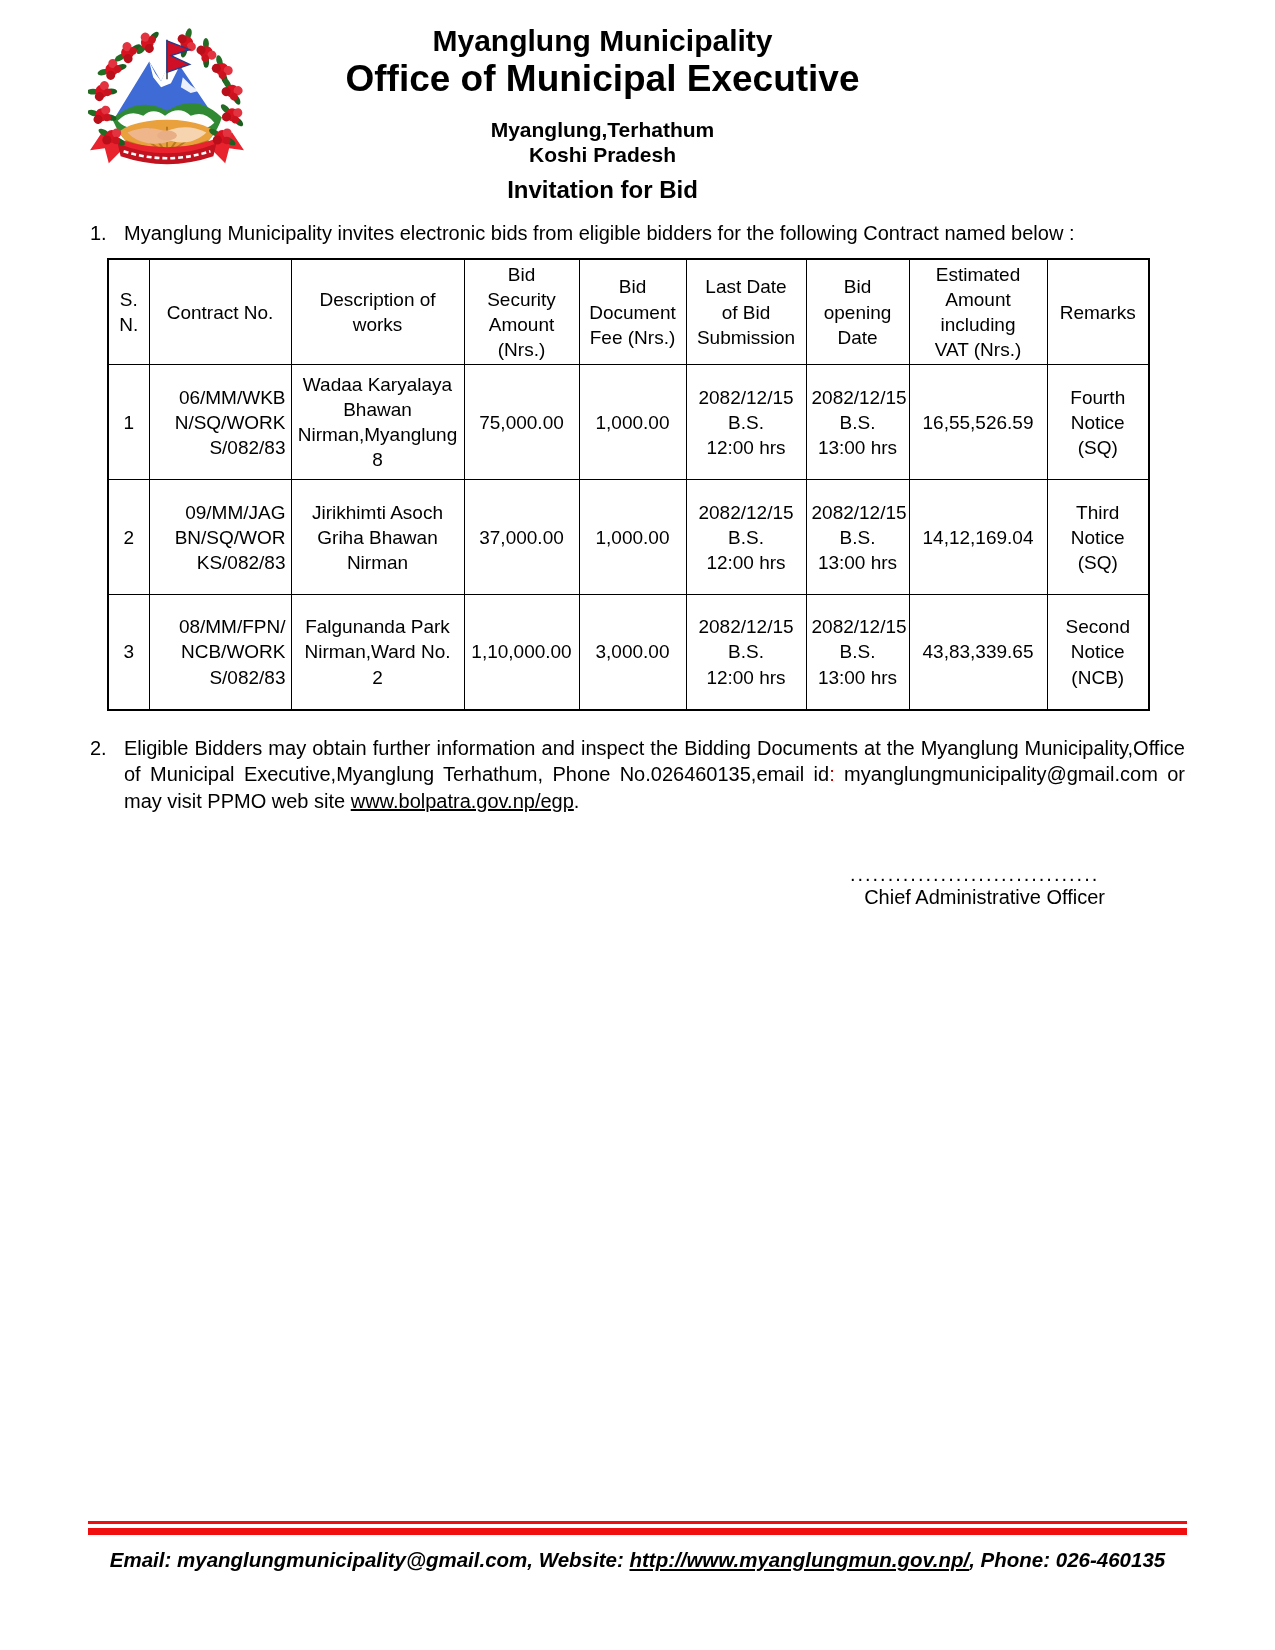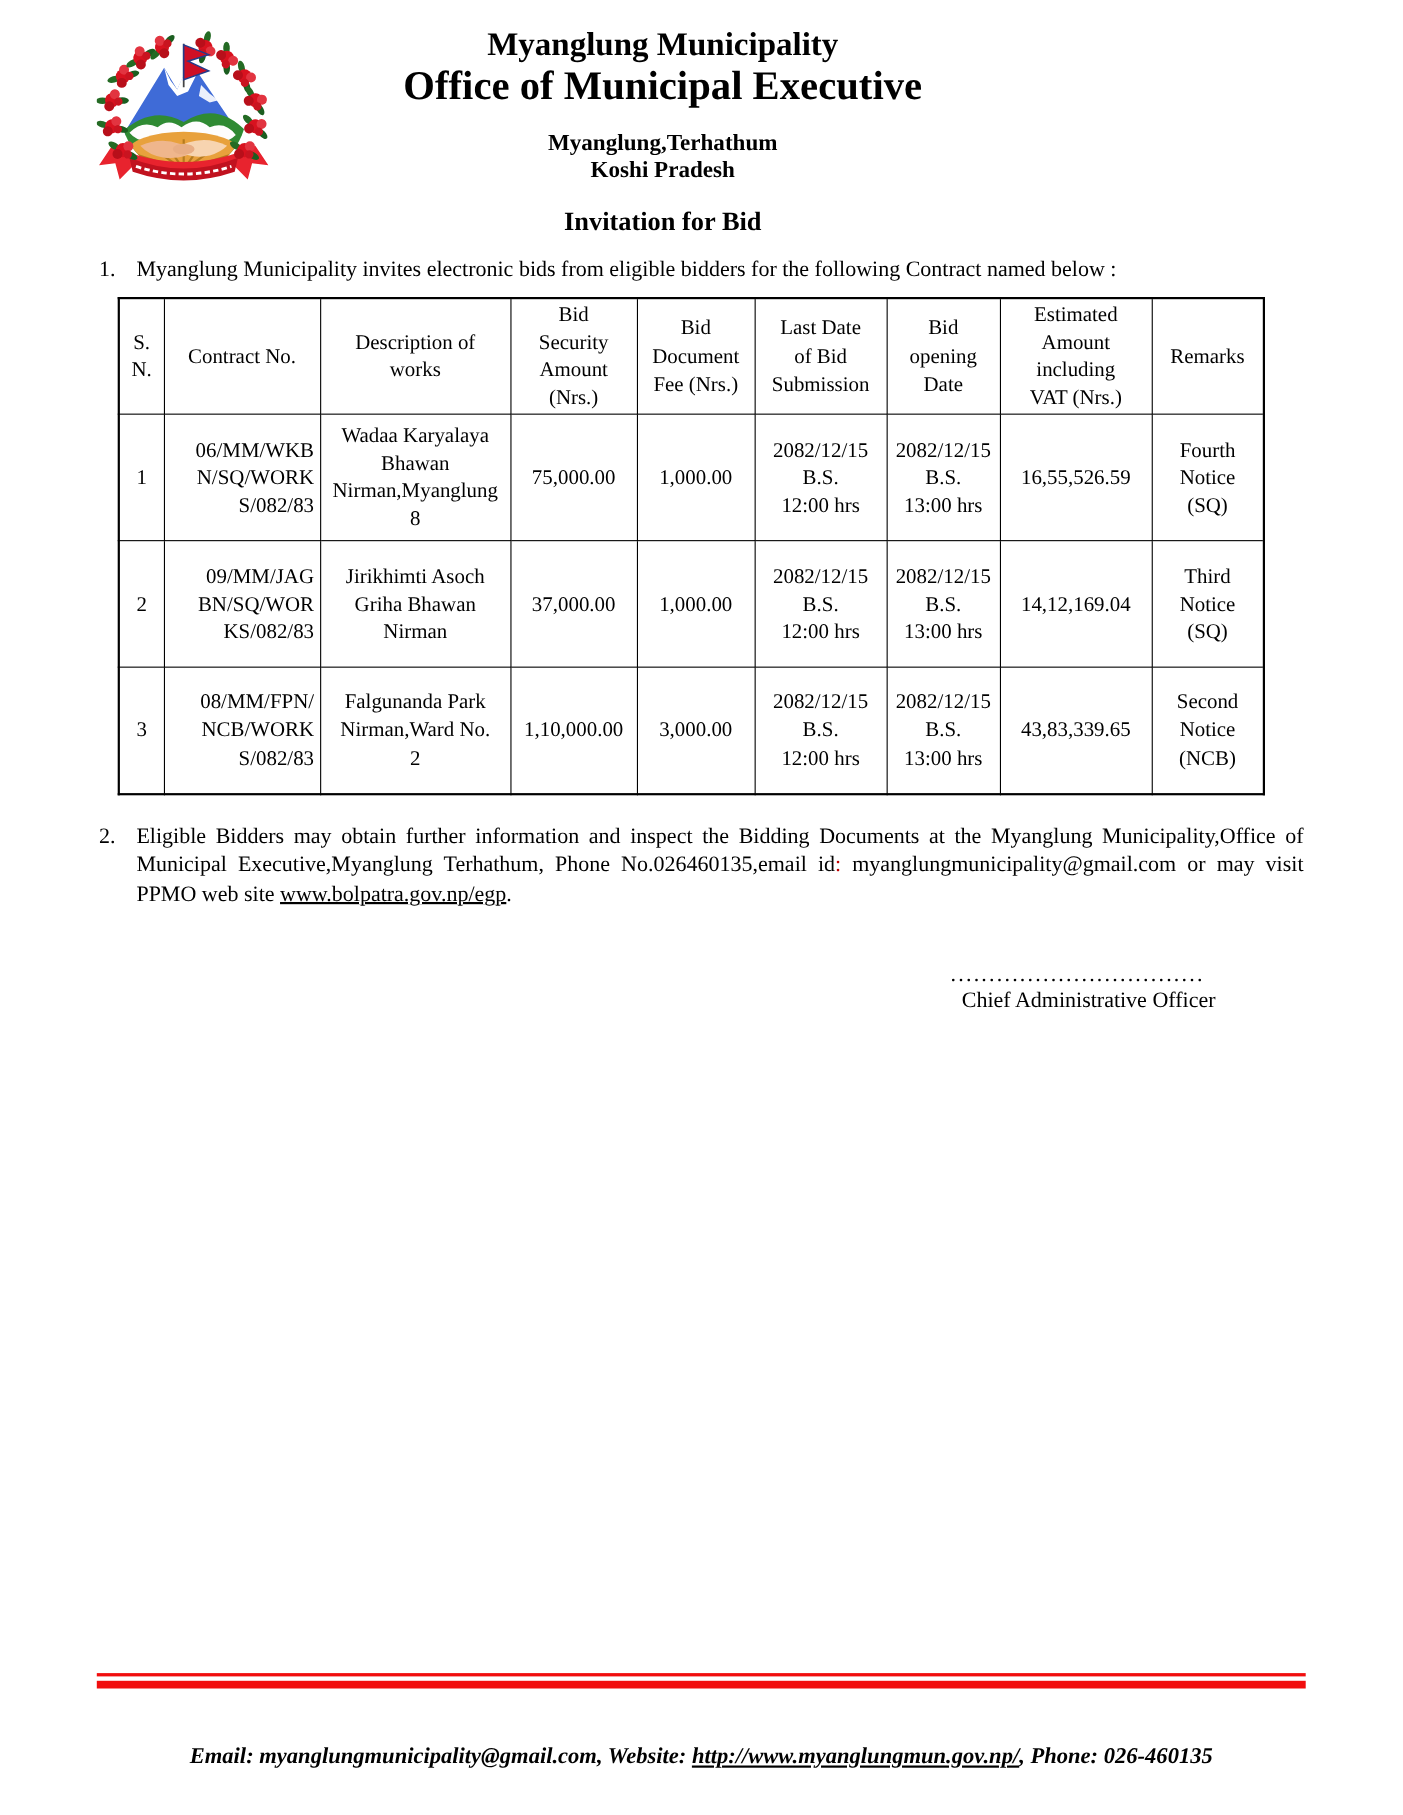--- a/index.html
+++ b/index.html
@@ -2,33 +2,33 @@
 <html><head>
 <meta charset="utf-8">
 <style>
   * { box-sizing: border-box; margin: 0; padding: 0; }
   html,body { background:#ffffff; }
   .page {
     position: relative;
     width: 1275px; height: 1650px;
     margin: 0 auto;
     background: #ffffff;
-    font-family: Liberation Serif, serif;
+    font-family: Liberation Sans, sans-serif;
     color: #000;
     padding: 24px 90px 0 90px;
     overflow: hidden;
   }
   
   .logo-wrap { position: absolute; left: 88px; top: 26px; width: 158px; height: 148px; }
   .head-text { text-align: center; margin-left: 60px; margin-right: 130px; }
   .muni-name   { font-size: 30px; font-weight: bold; line-height: 1.15; }
   .office-name { font-size: 37px; font-weight: bold; line-height: 1.1; }
   .addr-line   { font-size: 21px; font-weight: bold; line-height: 1.2; margin-top: 18px; }
   .prov-line   { font-size: 21px; font-weight: bold; line-height: 1.2; }
-  .invite-line { font-size: 24px; font-weight: bold; margin-top: 21px; }
+  .invite-line { font-size: 24px; font-weight: bold; margin-top: 8px; }
   .pub-line    { font-size: 22px; font-weight: bold; margin-top: 9px;
                  text-decoration: underline; text-decoration-thickness: 2px; text-underline-offset: 4px; }
   
   .clause { display: flex; margin-top: 16px; font-size: 20px; line-height: 1.32; }
   .clause .num { width: 34px; flex: 0 0 34px; }
   .clause .body { flex: 1; text-align: justify; }
   
   table.bid-table {
     border-collapse: collapse; table-layout: fixed;
     width: 1041px; margin: 12px 0 0 17px;
@@ -51,21 +51,21 @@
   
   .sig-row { margin-top: 50px; text-align: right; padding-right: 80px; }
   .sig-block { display: inline-block; text-align: center; font-size: 20px; }
   .sig-dots { letter-spacing: 2px; line-height: 1.05; }
   .sig-title { line-height: 1.25; margin-left: 20px; }
   
   .rule-thin  { position: absolute; left: 88px; right: 88px; top: 1521px; height: 3px; background: #F10E0E; }
   .rule-thick { position: absolute; left: 88px; right: 88px; top: 1528px; height: 7px; background: #F10E0E; }
   .footer-line {
     position: absolute; left: 0; right: 0; top: 1548px;
-    text-align: center; font-size: 20.5px; font-weight: bold; font-style: italic; margin-top: 38px;
+    text-align: center; font-size: 20.5px; font-weight: bold; font-style: italic;
   }
   .footer-line .link { font-weight: bold; font-style: italic; }
 </style>
 </head>
 <body>
 
 <div class="page">
 
   <div class="logo-wrap">
     <svg viewBox="0 0 160 150" width="158" height="148">

